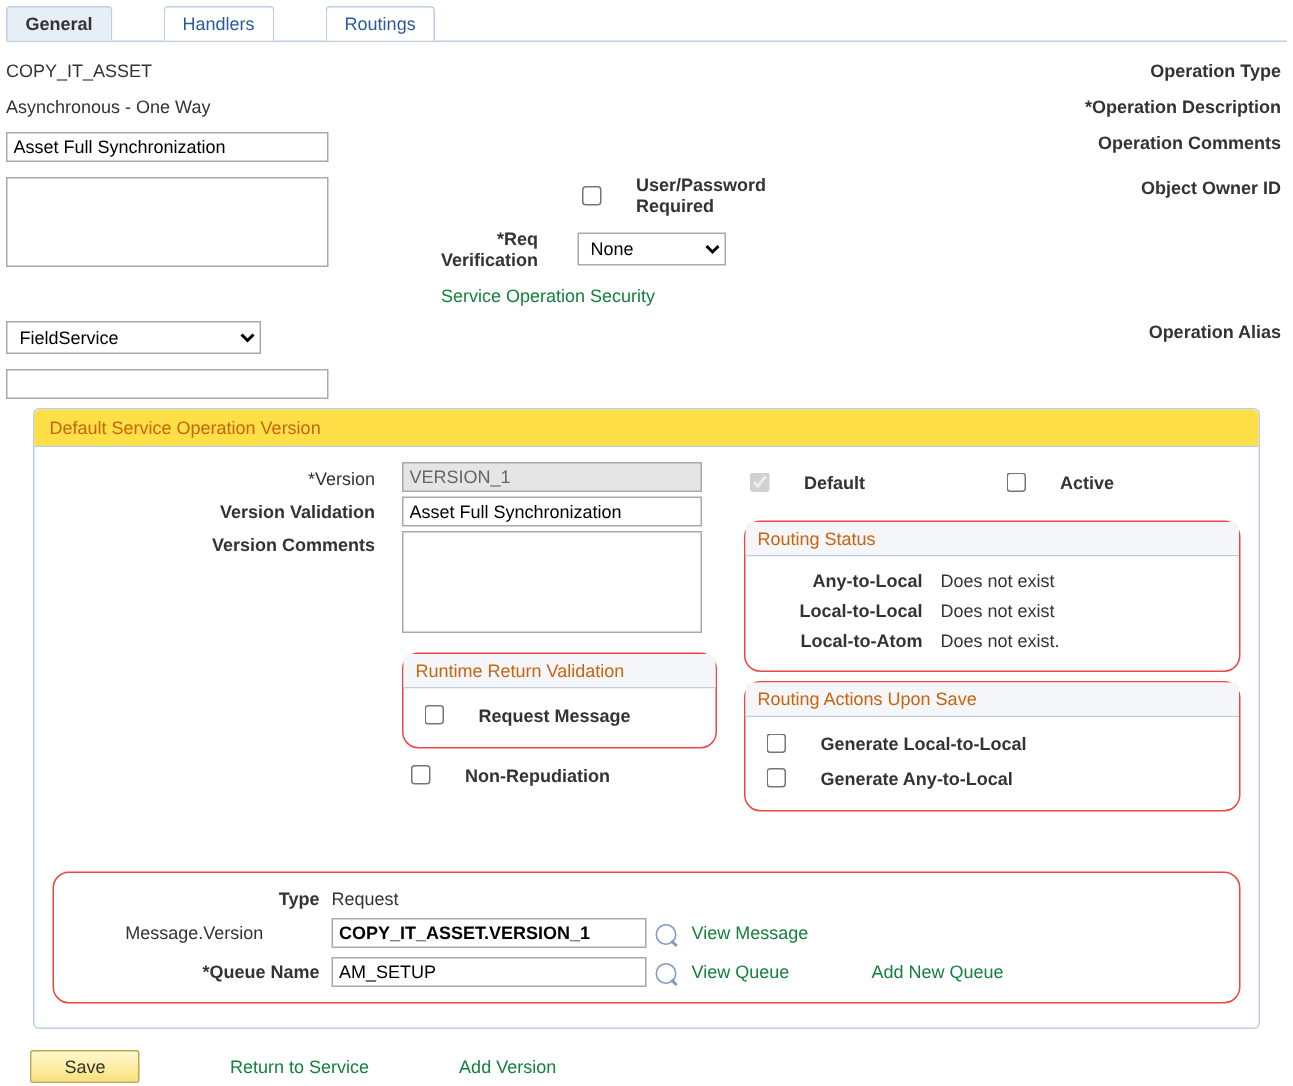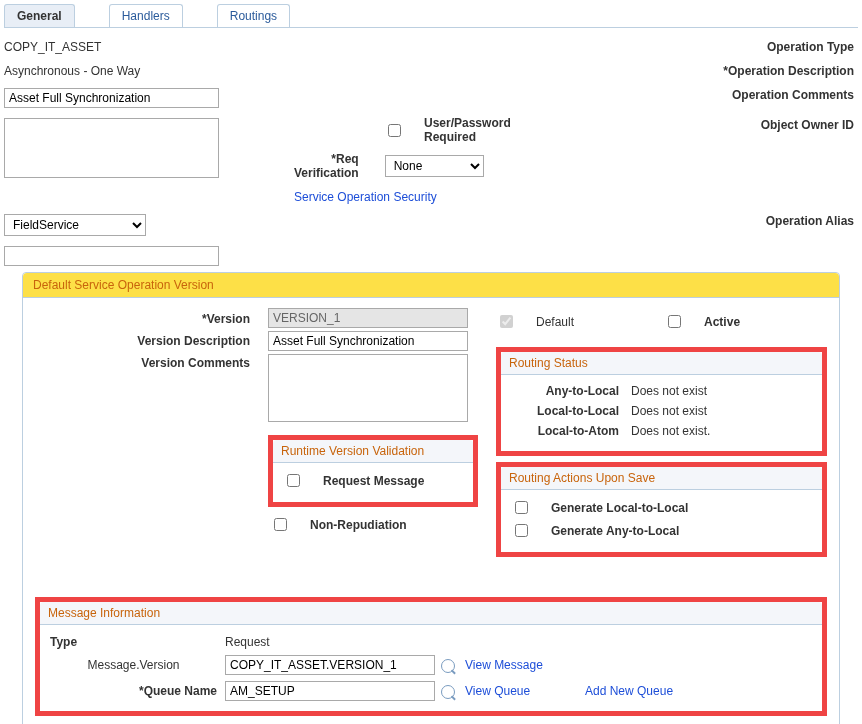--- a/index.html
+++ b/index.html
@@ -54,36 +54,36 @@
   }
   .section-title {
     background: #fde047;
     padding: 5px 10px;
     color: #c8640c;
     font-weight: normal;
     border-bottom: 1px solid #bccfe0;
     border-radius: 4px 4px 0 0;
   }
   .inner-box {
-    border: 5px solid #ef4444;
-    border-radius: 0;
+    border: 1px solid #ef4444;
+    border-radius: 11px;
     margin: 6px 0;
   }
   .inner-title {
     background: #f4f6fa;
     padding: 4px 8px;
     color: #c8640c;
     border-bottom: 1px solid #bccfe0;
     border-radius: 4px 4px 0 0;
   }
   .inner-body { padding: 6px 10px 10px 10px; }
 
   .right-col { padding-left: 30px; }
   .checkbox-row { display:flex; align-items:center; gap:20px; padding:2px 0;}
-  .link { color: #1d4ed8; cursor: pointer; }
+  .link { color: #15803d; cursor: pointer; }
   .routing-row { display:flex; padding:3px 0; }
   .routing-label { width:120px; text-align:right; font-weight:bold; padding-right:12px;}
   .routing-val { }
 
   .lookup {
     display:inline-block; width:14px; height:14px; border:1px solid #7a9cc0;
     border-radius:50%; position:relative; vertical-align:middle; margin-left:3px;
     background: radial-gradient(circle at 5px 5px, #fff 0 3px, transparent 3px);
   }
   .lookup::after {
@@ -145,70 +145,70 @@
         <option>None</option>
       </select>
     </div>
     <div style="margin-top:8px">
       <span class="link">Service Operation Security</span>
     </div>
   </div>
 
   <div class="label-col">Object Owner ID</div>
   <div class="value-col">
-    <select style="width:142px">
+    <select style="width:170px">
       <option>FieldService</option>
     </select>
   </div>
   <div></div>
 
   <div class="label-col">Operation Alias</div>
   <div class="value-col">
     <input type="text" style="width: 215px;" value="">
   </div>
   <div></div>
 </div>
 
 <div class="section-box">
   <div class="section-title">Default Service Operation Version</div>
   <div style="padding:10px 12px;">
     <div style="display:flex;gap:18px;align-items:flex-start;">
 
       <div style="width:215px;text-align:right;">
-        <div style="padding:4px 0;font-weight:bold">*Version</div>
-        <div style="padding:4px 0;font-weight:bold">Version Description</div>
+        <div style="padding:4px 0;font-weight:normal">*Version</div>
+        <div style="padding:4px 0;font-weight:bold">Version Validation</div>
         <div style="padding:4px 0;font-weight:bold">Version Comments</div>
       </div>
 
       <div class="col-left" style="flex:0 0 210px">
         <input type="text" class="disabled-input" style="width: 200px;" readonly="" value="VERSION_1">
         <input type="text" style="width: 200px; margin-top: 3px;" value="Asset Full Synchronization">
         <textarea style="width: 200px; height: 68px; resize: none; margin-top: 3px;"></textarea>
 
         <div class="inner-box" style="margin-top:10px">
-          <div class="inner-title">Runtime Version Validation</div>
+          <div class="inner-title">Runtime Return Validation</div>
           <div class="inner-body">
             <div class="checkbox-row">
               <input type="checkbox" style="">
               <span style="font-weight:bold">Request Message</span>
             </div>
           </div>
         </div>
 
         <div class="checkbox-row" style="margin-top:6px;padding-left:2px">
           <input type="checkbox" style="">
           <span style="font-weight:bold">Non-Repudiation</span>
         </div>
       </div>
 
       <div class="col-right">
         <div style="display:flex;gap:90px;padding:2px 0 8px 0;">
           <span class="checkbox-row">
               <input type="checkbox" checked="" disabled="" style="">
-              <span style="font-weight:normal">Default</span>
+              <span style="font-weight:bold">Default</span>
             </span>
           <span class="checkbox-row">
               <input type="checkbox" style="">
               <span style="font-weight:bold">Active</span>
             </span>
         </div>
 
         <div class="inner-box">
           <div class="inner-title">Routing Status</div>
           <div class="inner-body">
@@ -239,31 +239,30 @@
               <span style="font-weight:bold">Generate Any-to-Local</span>
             </div>
           </div>
         </div>
       </div>
     </div>
 
     <div style="height:30px"></div>
 
     <div class="inner-box" style="margin-top:4px">
-      <div class="inner-title">Message Information</div>
       <div class="inner-body" style="padding-top:10px">
         <div style="display:grid;grid-template-columns:175px 240px 120px 120px;row-gap:6px;align-items:center;">
-          <div style="font-weight:bold;padding-right:8px">Type</div>
+          <div style="text-align:right;font-weight:bold;padding-right:8px">Type</div>
           <div>Request</div>
           <div></div>
             <div></div>
 
           <div style="text-align:center;font-weight:normal;padding-right:8px">Message.Version</div>
           <div>
-            <input type="text" style="width: 210px;" value="COPY_IT_ASSET.VERSION_1">
+            <input type="text" style="width: 210px; font-weight: bold;" value="COPY_IT_ASSET.VERSION_1">
             <span class="lookup"></span>
           </div>
           <div><span class="link">View Message</span></div>
           <div></div>
 
           <div style="text-align:right;font-weight:bold;padding-right:8px">*Queue Name</div>
           <div>
             <input type="text" style="width: 210px;" value="AM_SETUP">
             <span class="lookup"></span>
           </div>

